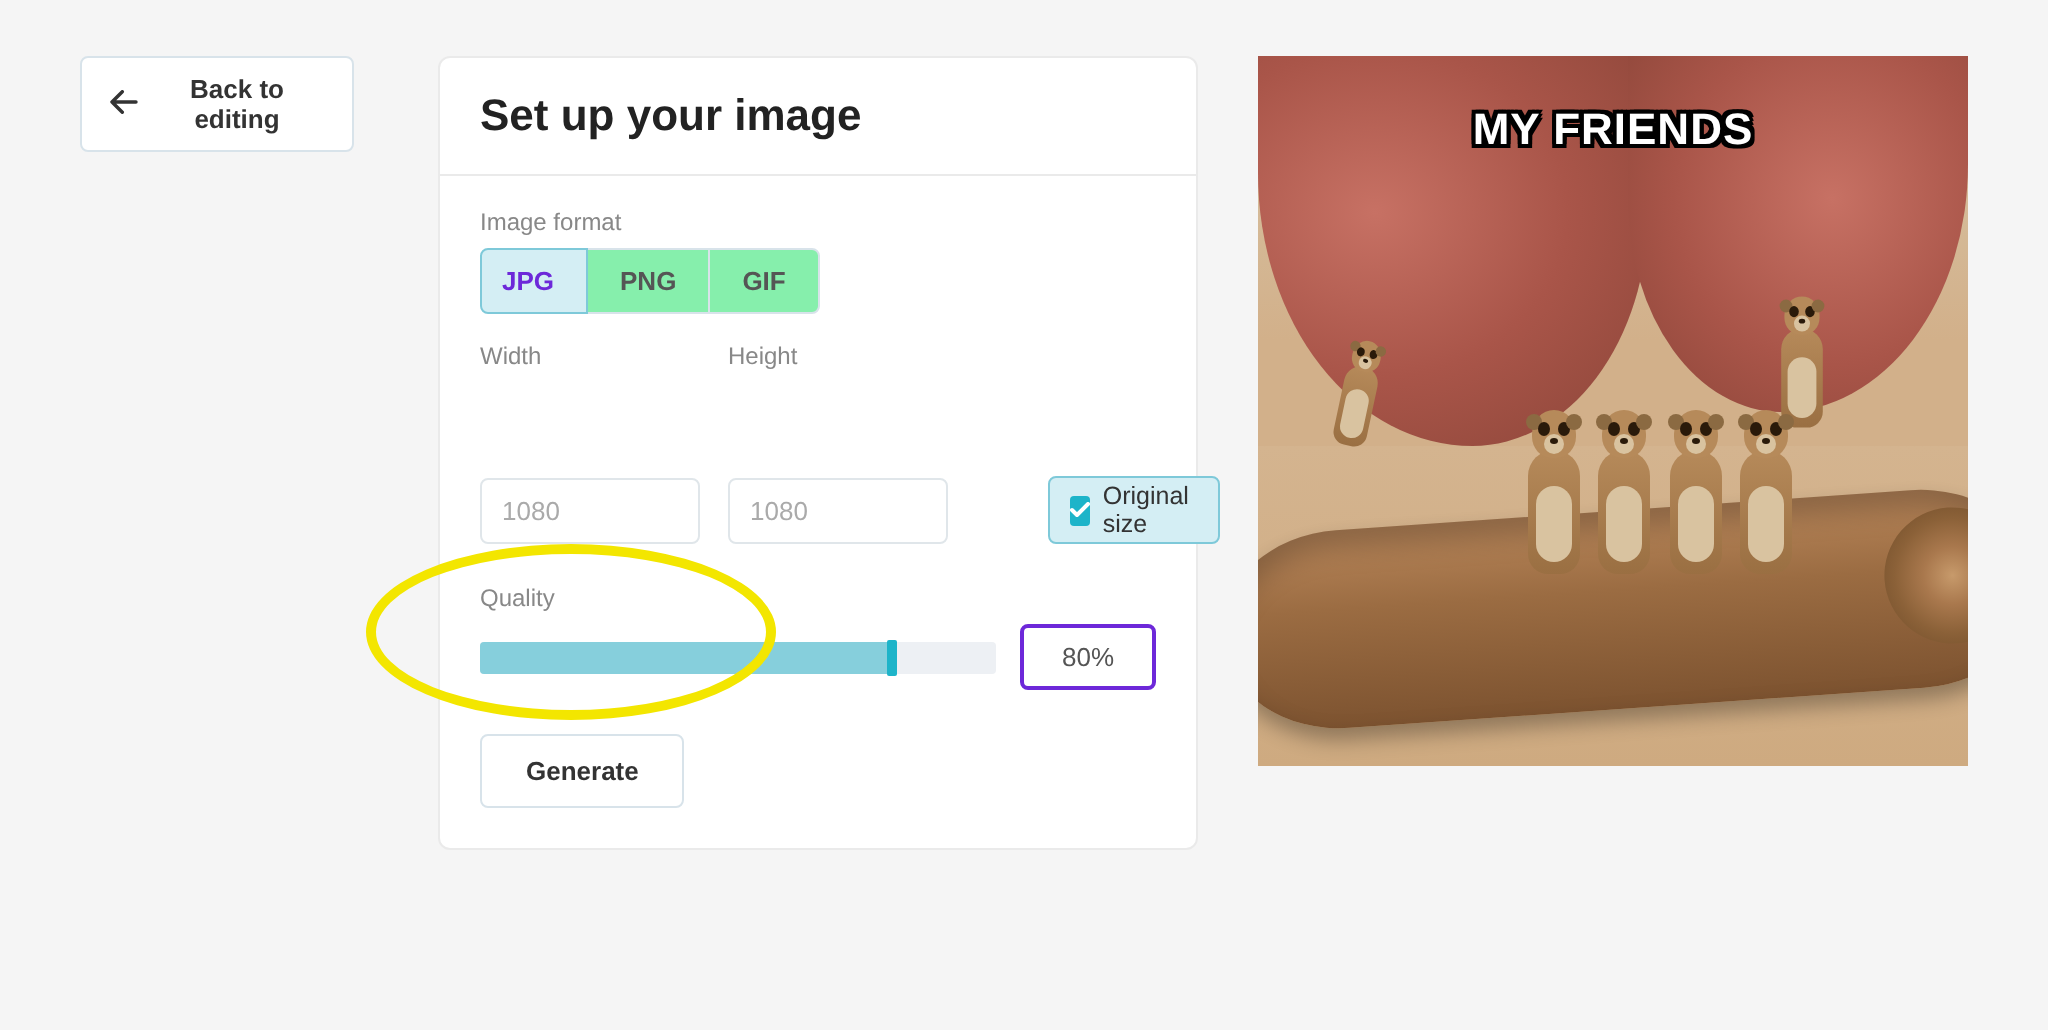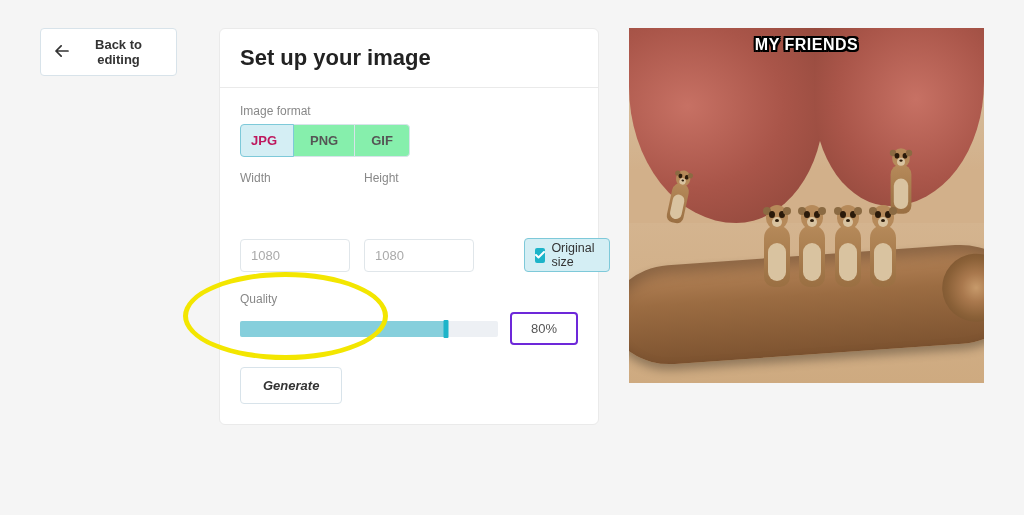--- a/index.html
+++ b/index.html
@@ -73,21 +73,21 @@
       font-weight: 600;
       color: #555;
       cursor: pointer;
       margin-left: -1px;
     }
     .format-btn:first-child { border-radius: 4px 0 0 4px; margin-left: 0; }
     .format-btn:last-child { border-radius: 0 4px 4px 0; }
     .format-btn.active {
       background: #d4eef4;
       border-color: #7ec9d9;
-      color: #be185d;
+      color: #6d28d9;
       z-index: 1;
       position: relative;
       padding-left: 10px;
     }
     .dims-row {
       display: flex;
       gap: 14px;
       margin-bottom: 20px;
       align-items: flex-end;
     }
@@ -173,21 +173,20 @@
     .generate-btn {
       margin-top: 22px;
       background: #fff;
       border: 1px solid #d8e3ea;
       border-radius: 4px;
       padding: 10px 22px;
       font-size: 13px;
       font-weight: 600;
       color: #333;
       cursor: pointer;
-      font-style: italic;
     }
     .highlight-ring {
       position: absolute;
       border: 5px solid #f3e600;
       border-radius: 50%;
       pointer-events: none;
     }
     .preview {
       width: 355px;
       height: 355px;
@@ -201,21 +200,21 @@
       width: 100%;
       text-align: center;
       font-family: Impact, 'Arial Black', sans-serif;
       color: #fff;
       font-weight: 700;
       letter-spacing: 0.5px;
       text-shadow: 
        -2px -2px 0 #000, 2px -2px 0 #000, -2px 2px 0 #000, 2px 2px 0 #000,
        -2px 0 0 #000, 2px 0 0 #000, 0 -2px 0 #000, 0 2px 0 #000;
     }
-    .meme-top { top: 8px; font-size: 16px; text-align: center; }
+    .meme-top { top: 24px; font-size: 22px; text-align: center; }
     .meme-bottom { bottom: 16px; font-size: 18px; }
     
     .scene { position:absolute; inset:0; }
     .sky { position:absolute; top:0;left:0;right:0;height:100%; background: linear-gradient(180deg,#d8c6a8 0%, #d2b08a 40%, #d2b08a 100%); }
     .rock1 { position:absolute; top:0; left:0; width:55%; height:55%; background: radial-gradient(ellipse at 30% 40%, #c77164 0%, #a95549 50%, #8b4538 100%); border-radius: 0 0 45% 55% / 0 0 60% 70%; }
     .rock2 { position:absolute; top:0; right:0; width:48%; height:50%; background: radial-gradient(ellipse at 60% 40%, #c77164 0%, #a95549 55%, #8b4538 100%); border-radius: 0 0 55% 45% / 0 0 70% 60%; }
     .sand { position:absolute; bottom:0;left:0;right:0;height:45%; background: linear-gradient(180deg, #d4b48f 0%, #ceaa80 100%); }
     .log { position:absolute; bottom:8%; left:-5%; right:-10%; height:28%; background: linear-gradient(180deg,#b8865a 0%, #9b6c42 40%, #7d5330 100%); border-radius: 60px / 48px; transform: rotate(-4deg); box-shadow: inset 0 8px 14px rgba(0,0,0,0.25), 0 6px 10px rgba(0,0,0,0.3); }
     .log::after{ content:''; position:absolute; right:2%; top:10%; width:68px;height:68px; background: radial-gradient(circle,#c79a6b 0%, #a9784d 30%, #8b6138 60%, #6d4a28 100%); border-radius:50%; }
     .mk { position:absolute; bottom:27%; }

